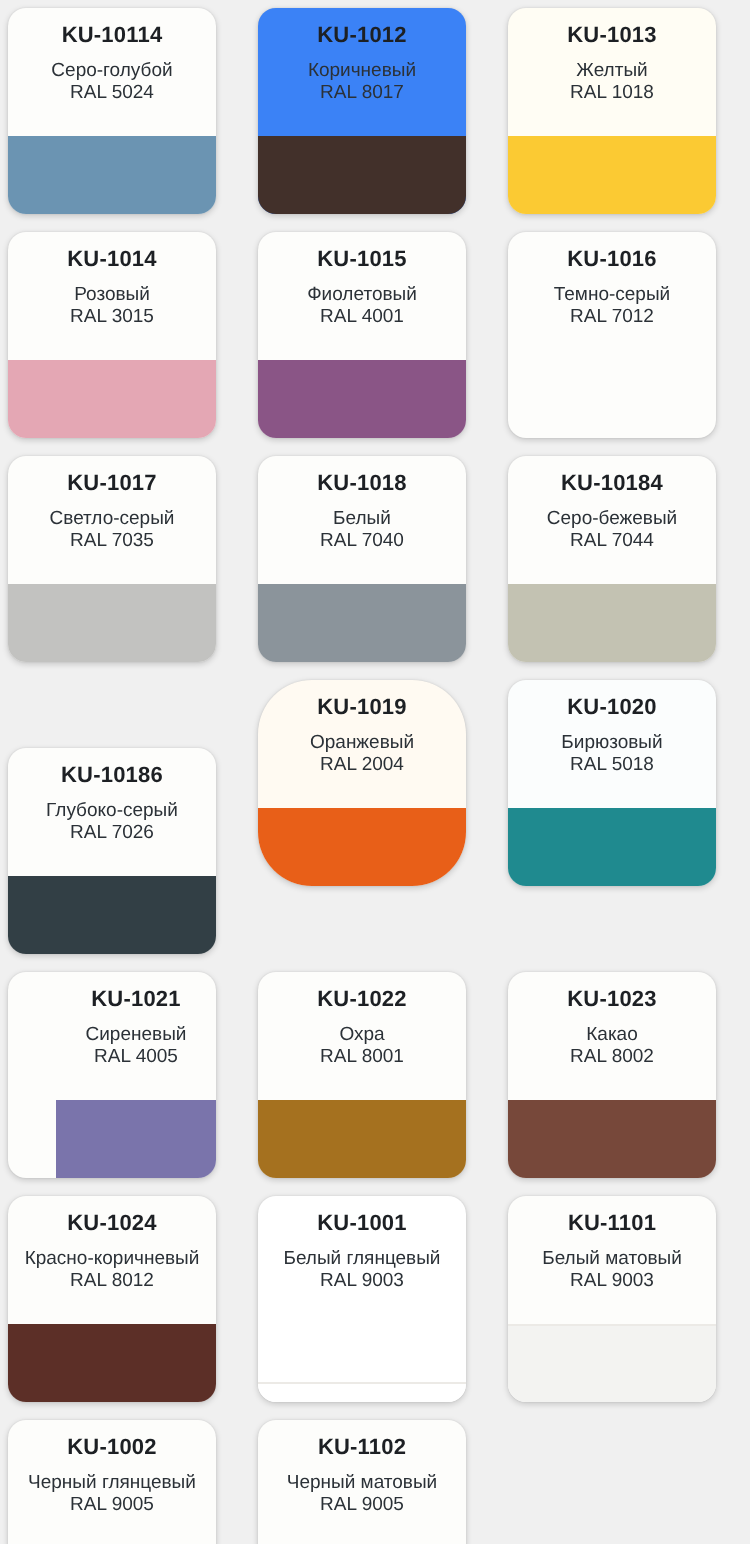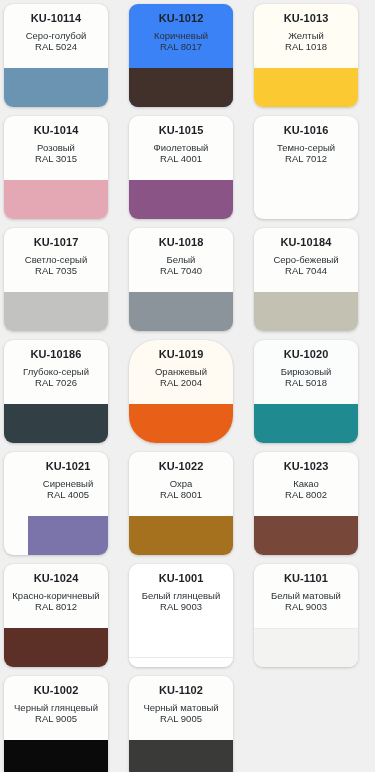--- a/index.html
+++ b/index.html
@@ -128,21 +128,21 @@
       <div class="swatch" style="background: rgb(139, 148, 155);"></div>
     </div>
     <div class="card" style="background: rgb(253, 253, 251);">
       <div class="card-info">
         <div class="code">KU-10184</div>
         <div class="cname">Серо-бежевый</div>
         <div class="ral">RAL 7044</div>
       </div>
       <div class="swatch" style="background: rgb(195, 194, 178);"></div>
     </div>
-    <div class="card" style="background: rgb(253, 253, 251);">
+    <div class="card" style="background: rgb(253, 253, 251); margin-top: 34px;">
       <div class="card-info">
         <div class="code">KU-10186</div>
         <div class="cname">Глубоко-серый</div>
         <div class="ral">RAL 7026</div>
       </div>
       <div class="swatch" style="background: rgb(50, 63, 69);"></div>
     </div>
     <div class="card" style="background: rgb(255, 250, 242); border-radius: 27px;">
       <div class="card-info">
         <div class="code">KU-1019</div>

